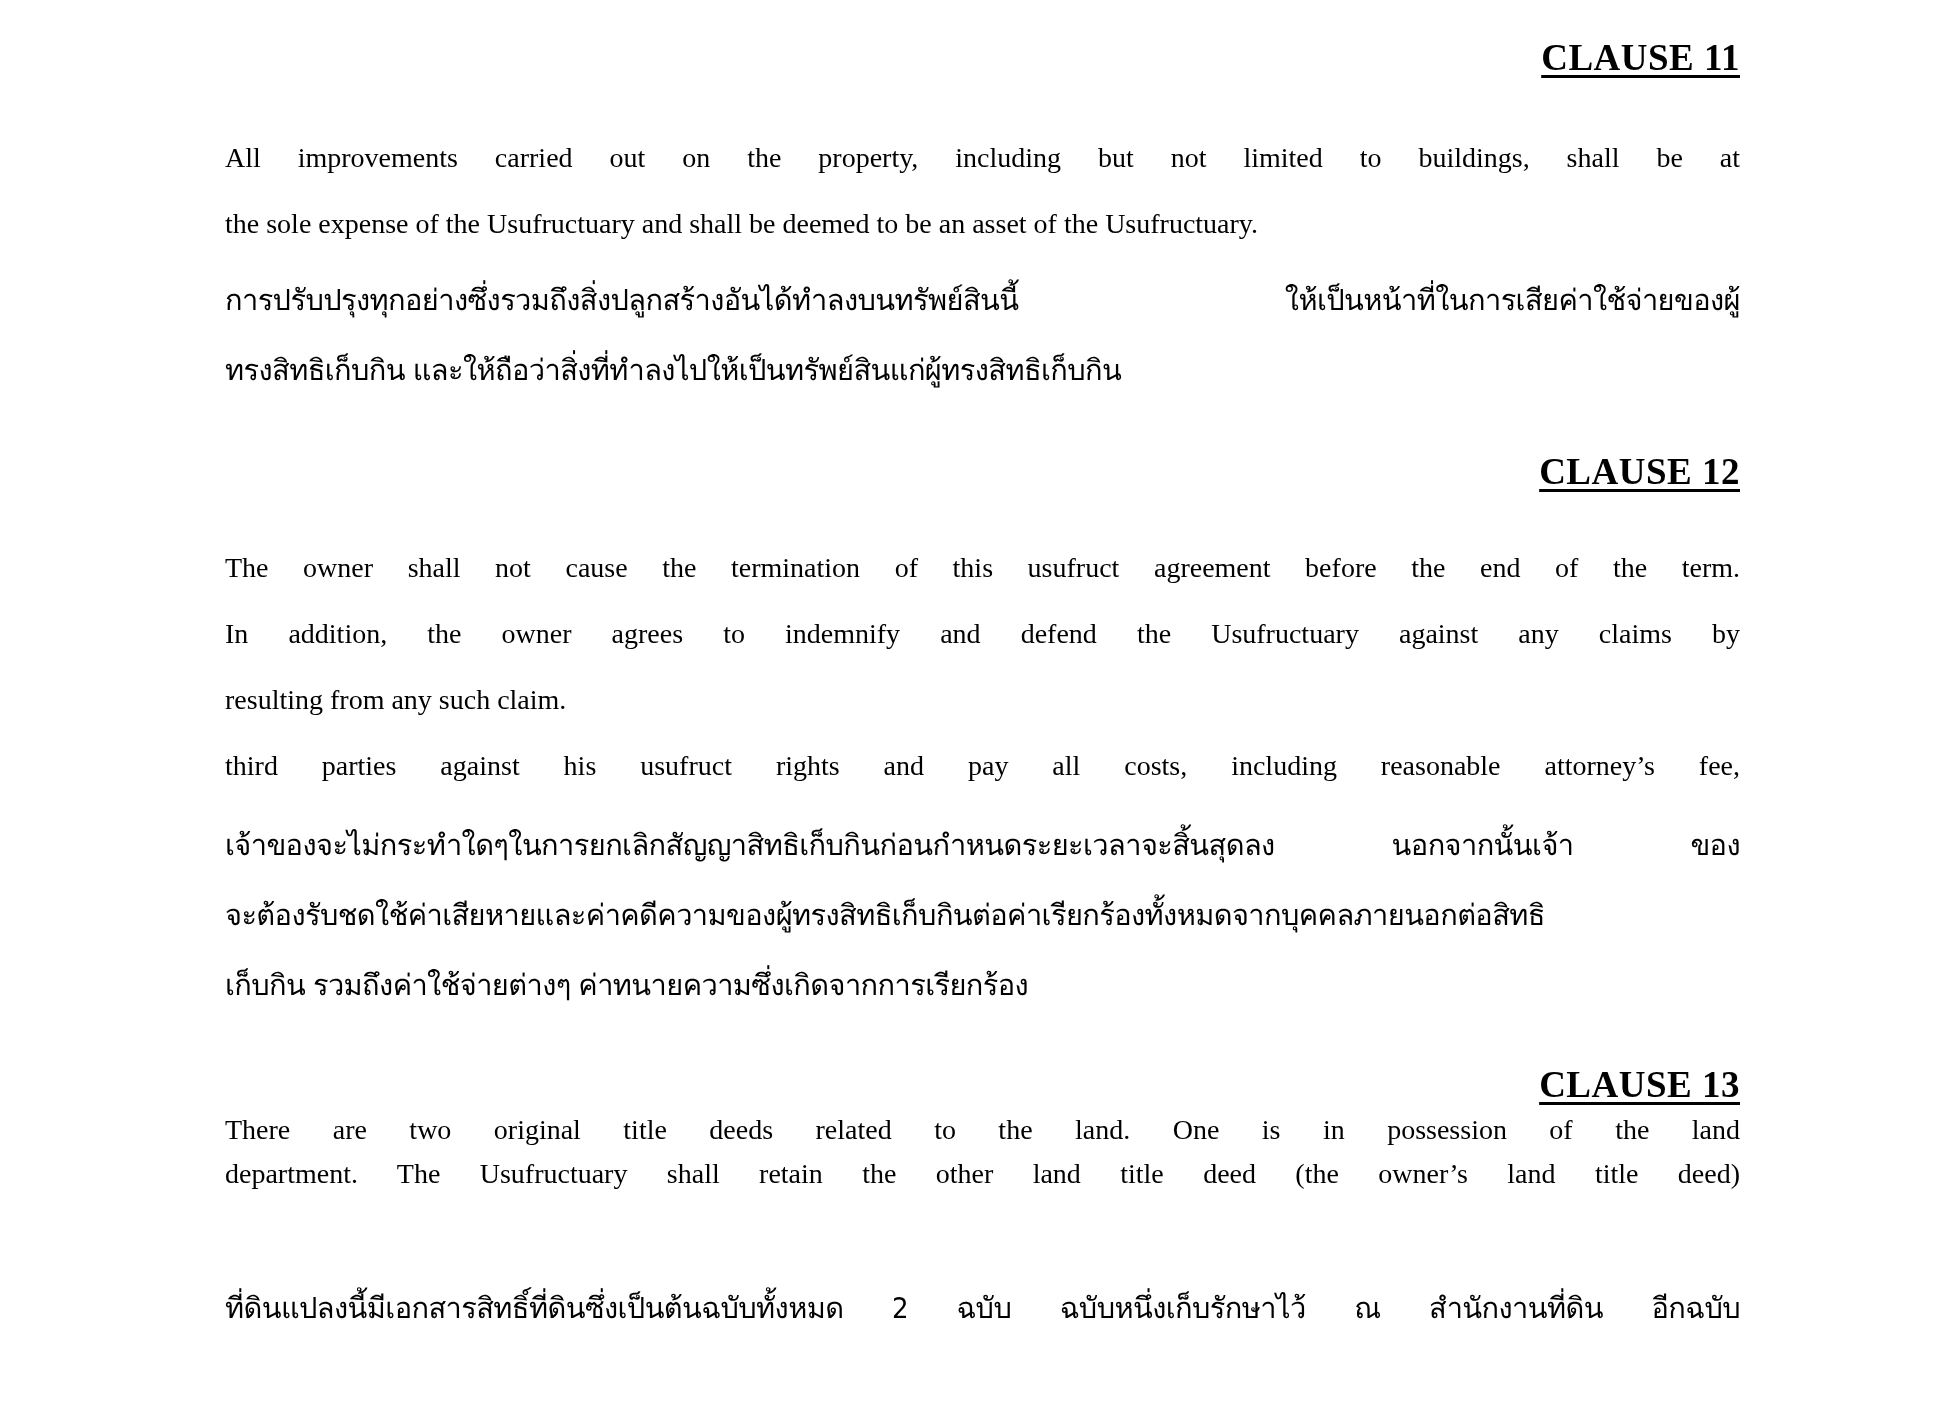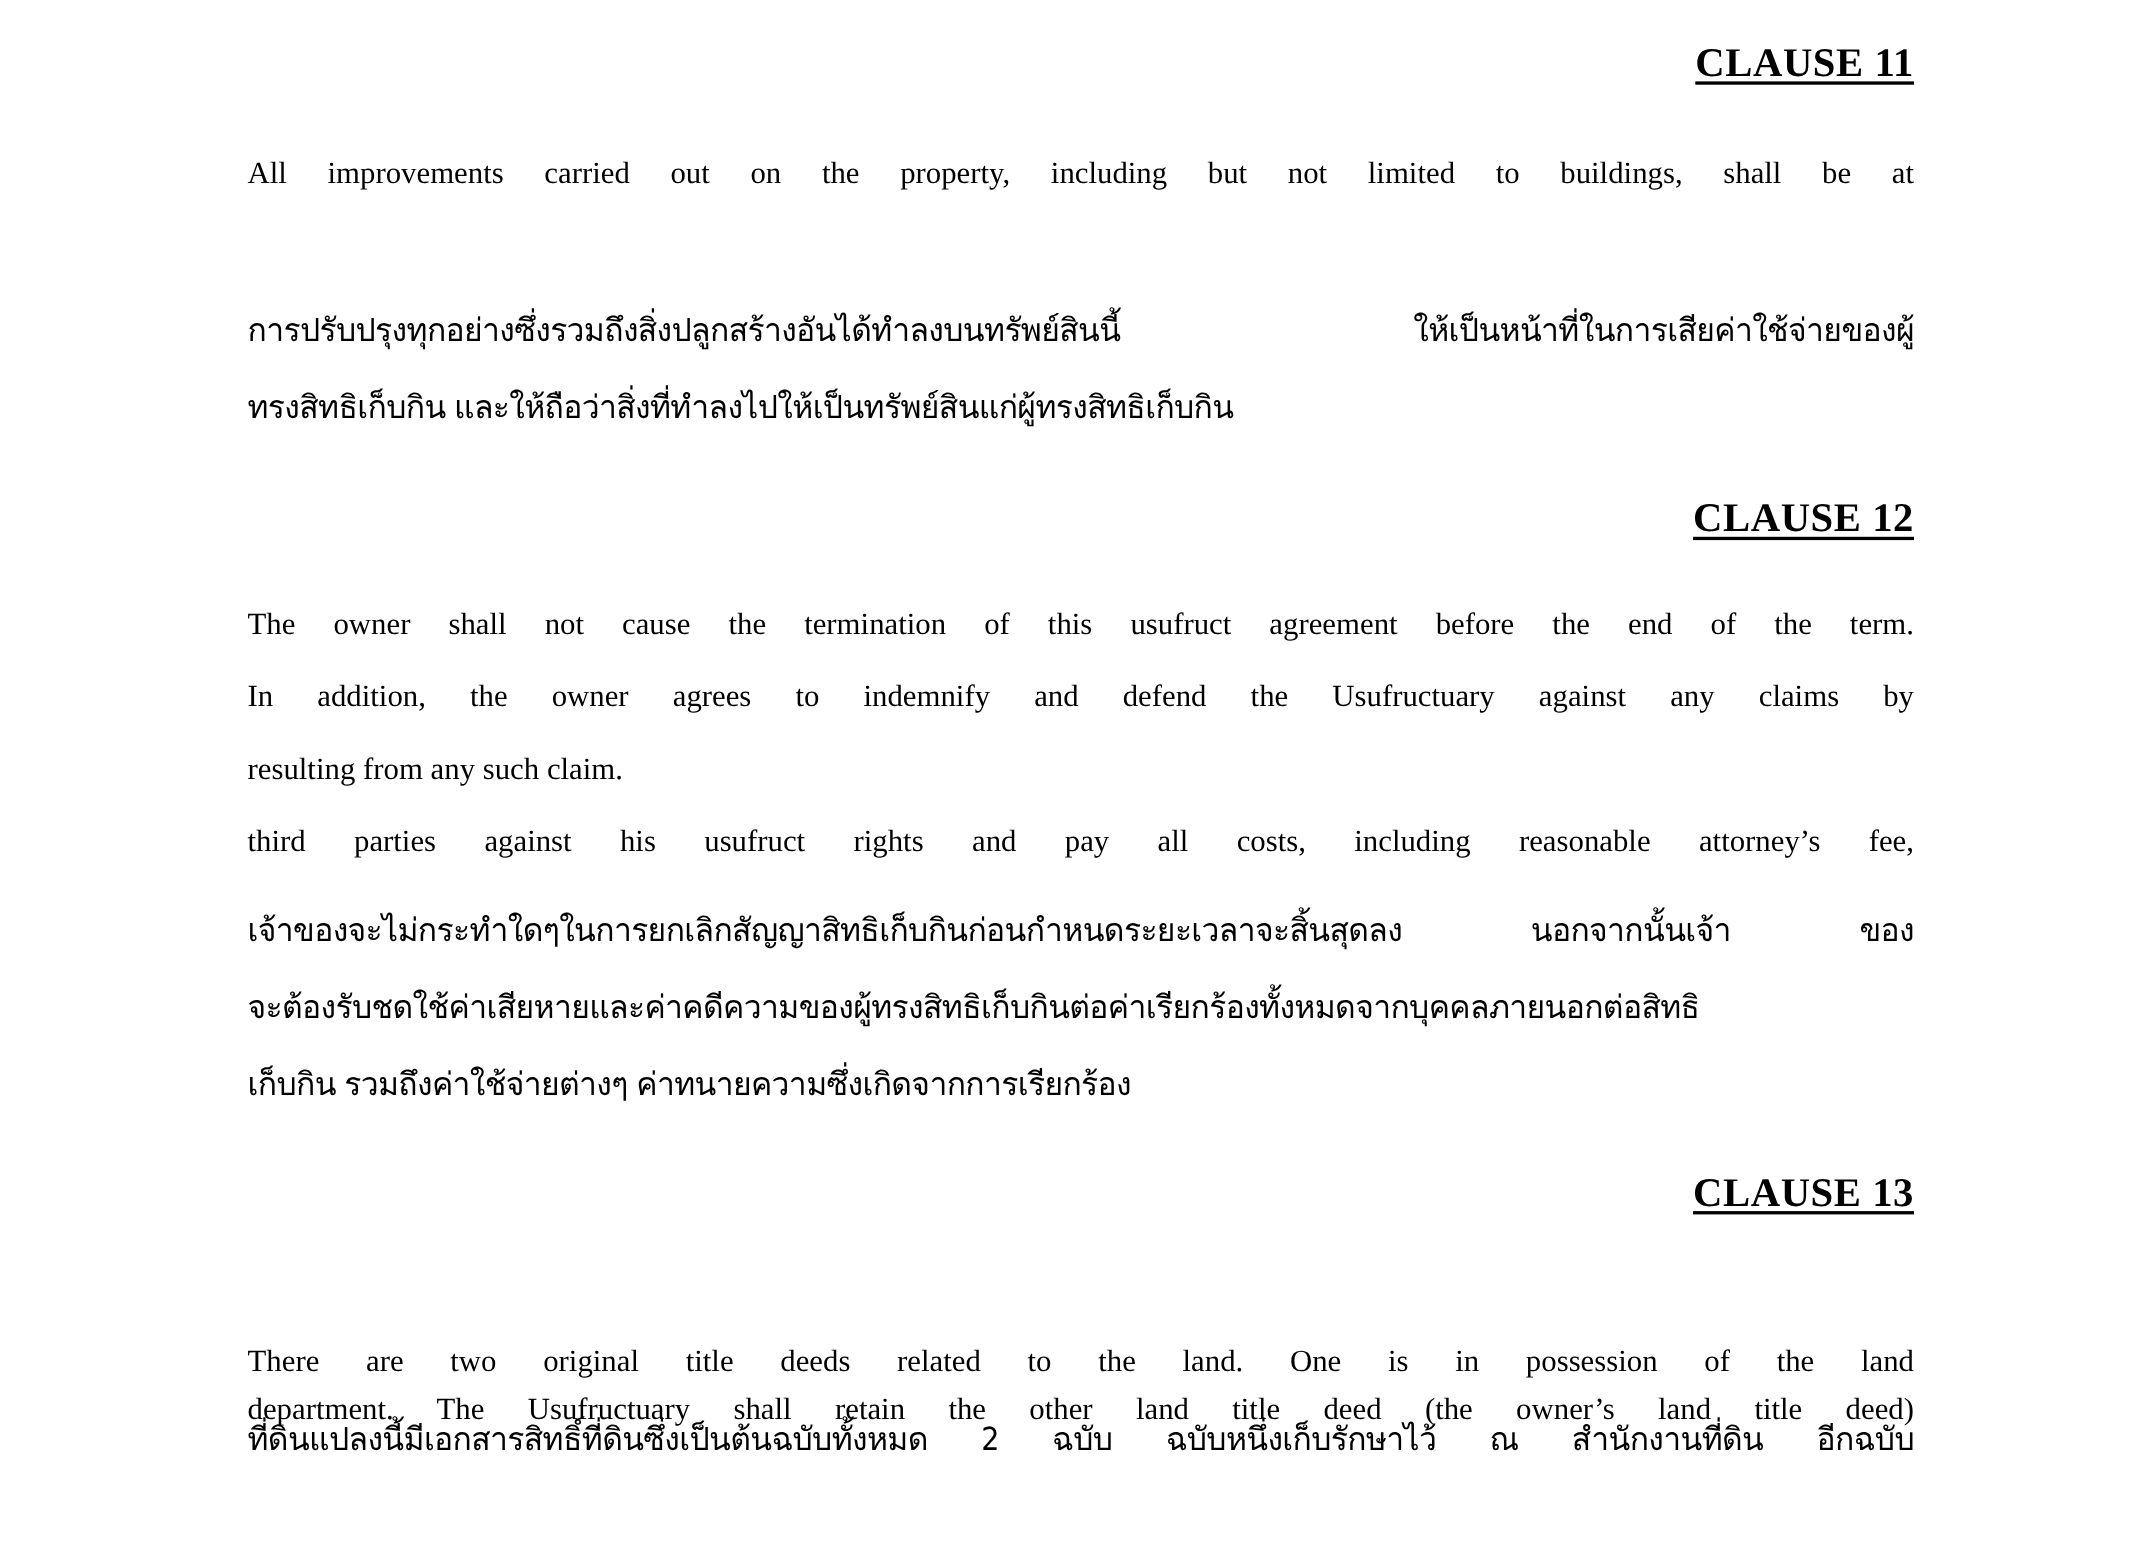--- a/index.html
+++ b/index.html
@@ -57,31 +57,32 @@
     .line.last {
       text-align-last: left;
     }
     #h11 { position: absolute; top: 36px; left: 0; width: 100%; }
     #p11en { position: absolute; top: 125px; left: 0; width: 100%; }
     #p11th { position: absolute; top: 265px; left: 0; width: 100%; }
     #h12 { position: absolute; top: 450px; left: 0; width: 100%; }
     #p12en { position: absolute; top: 535px; left: 0; width: 100%; }
     #p12th { position: absolute; top: 810px; left: 0; width: 100%; }
     #h13 { position: absolute; top: 1063px; left: 0; width: 100%; }
-    #p13en { position: absolute; top: 1216px; left: 0; width: 100%; }
+    #p13en { position: absolute; top: 1108px; left: 0; width: 100%; }
     #p13th { position: absolute; top: 1273px; left: 0; width: 100%; }
   </style>
 </head>
 <body>
 
 <div class="page">
 
   <h2 id="h11" class="clause-heading">CLAUSE 11</h2>
   <p id="p11en" class="para-en">
     <span class="line">All improvements carried out on the property, including but not limited to buildings, shall be at</span>
+    <span class="line last">the sole expense of the Usufructuary and shall be deemed to be an asset of the Usufructuary.</span>
   </p>
   <p id="p11th" class="para-th">
     <span class="line">การปรับปรุงทุกอย่างซึ่งรวมถึงสิ่งปลูกสร้างอันได้ทำลงบนทรัพย์สินนี้ ให้เป็นหน้าที่ในการเสียค่าใช้จ่ายของผู้</span>
     <span class="line last">ทรงสิทธิเก็บกิน และให้ถือว่าสิ่งที่ทำลงไปให้เป็นทรัพย์สินแก่ผู้ทรงสิทธิเก็บกิน</span>
   </p>
 
   <h2 id="h12" class="clause-heading">CLAUSE 12</h2>
   <p id="p12en" class="para-en">
     <span class="line">The owner shall not cause the termination of this usufruct agreement before the end of the term.</span>
     <span class="line">In addition, the owner agrees to indemnify and defend the Usufructuary against any claims by</span>

